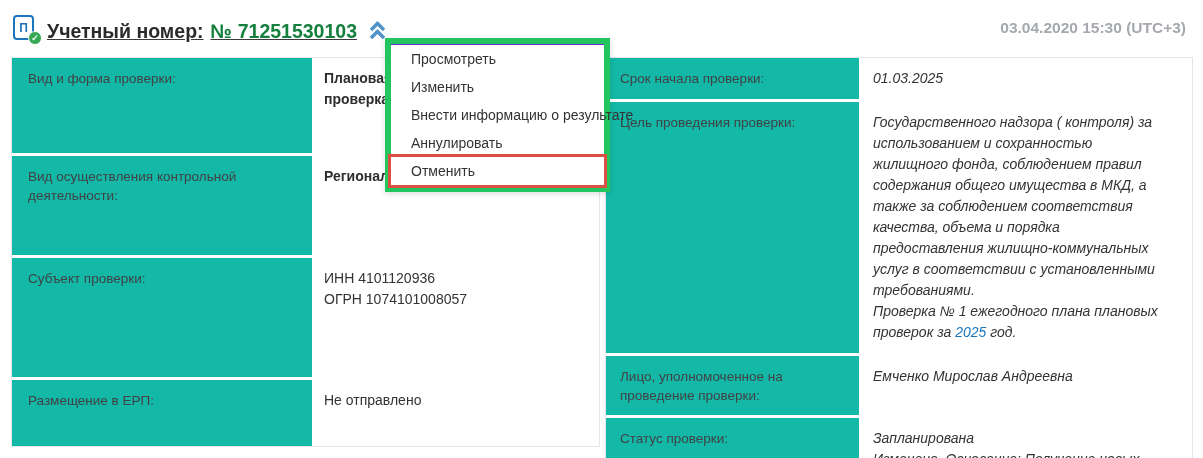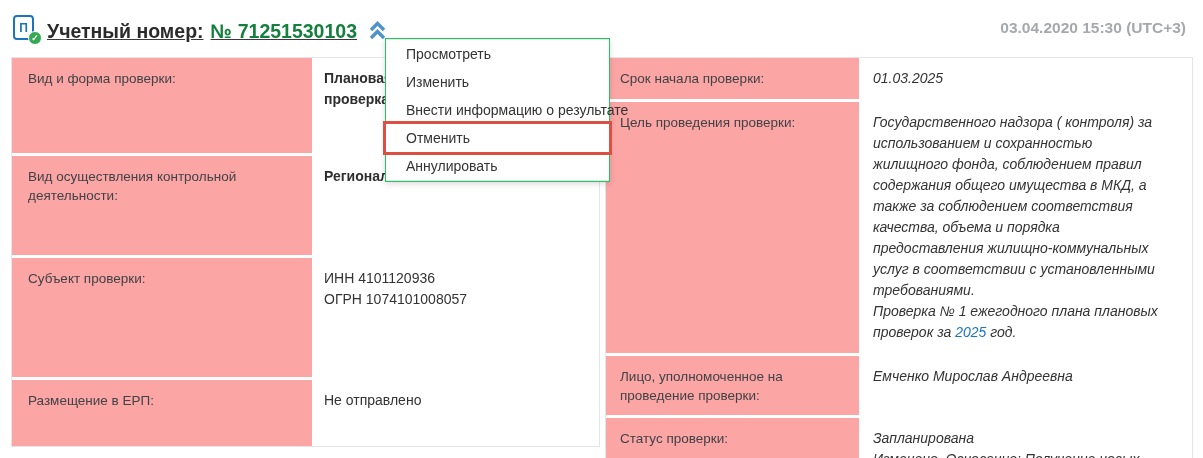--- a/index.html
+++ b/index.html
@@ -18,36 +18,36 @@
   .page-title { font-size:19.5px; font-weight:bold; color:#2b2b2b; }
   .reg-number { font-size:19.5px; font-weight:bold; color:#15803d; margin-left:7px; cursor:pointer; }
   .collapse { margin-left:8px; margin-top:2px; cursor:pointer; display:inline-flex; }
   .timestamp { position:absolute; right:17px; top:19px; font-size:15.5px; font-weight:bold; color:#a5a8ac; }
 
   
   .dtable { position:absolute; top:57px; border:1px solid #e2e6ea; background:#fff;
       display:grid; column-gap:2px; row-gap:3px; }
   .dtable.left  { left:11px;  width:589px; grid-template-columns:300px 1fr; }
   .dtable.right { left:605px; width:588px; grid-template-columns:253px 1fr; }
-  .tlabel { background:#fca5a5; font-size:13.5px; color:#404246; padding:11px 6px 10px 16px; line-height:19px; }
+  .tlabel { background:#14b8a6; font-size:13.5px; color:#404246; padding:11px 6px 10px 16px; line-height:19px; }
   .dtable.right .tlabel { padding-left:14px; padding-right:18px; }
   .tvalue { background:#fff; font-size:14px; padding:10px 10px 10px 10px; line-height:21px; color:#333; }
   .dtable.right .tvalue { padding-left:12px;font-style:italic; }
   .tvalue .inner { max-width:262px; }
   .dtable.right .tvalue .inner { max-width:292px; }
   .bold { font-weight:bold; color:#2e2e2e; }
   .link { color:#1b75bd; cursor:pointer; }
   
   .lrow1 { min-height:95px; } .lrow2 { min-height:99px; } .lrow3 { min-height:119px; } .lrow4 { min-height:66px; }
   .rrow1 { min-height:40px; } .rrow2 { min-height:188px; } .rrow3 { min-height:50px; } .rrow4 { min-height:101px; }
   .para2 { margin-top:0; }
 
   
-  .menu { position:absolute; left:385px; top:38px; width:225px; background:#e5e5e5;
-      border:1px solid #22c55e; box-shadow:0 2px 6px rgba(0,0,0,0.14); z-index:20; padding:1px 0; }
+  .menu { position:absolute; left:385px; top:38px; width:225px; background:#6d28d9;
+      border:6px solid #22c55e; box-shadow:0 2px 6px rgba(0,0,0,0.14); z-index:20; padding:1px 0; }
   .menu-item { height:28px; line-height:28px; padding-left:20px; font-size:14px; color:#333;
       cursor:pointer; white-space:nowrap; background:#fff; }
   .menu-item.highlighted { outline:3px solid #dc5044; }
 </style>
 </head>
 <body>
 
 <div class="page">
 
   <div class="hdr-icon">
@@ -114,17 +114,17 @@
         <div>Изменено. Основание: Получение новых сведений</div>
 
       </div>
     </div>
   </div>
 
   <div class="menu">
     <div class="menu-item">Просмотреть</div>
     <div class="menu-item">Изменить</div>
     <div class="menu-item">Внести информацию о результате</div>
+    <div class="menu-item">Аннулировать</div>
     <div class="menu-item highlighted">Отменить</div>
-    <div class="menu-item">Аннулировать</div>
   </div>
 
 </div>
 
 </body></html>

